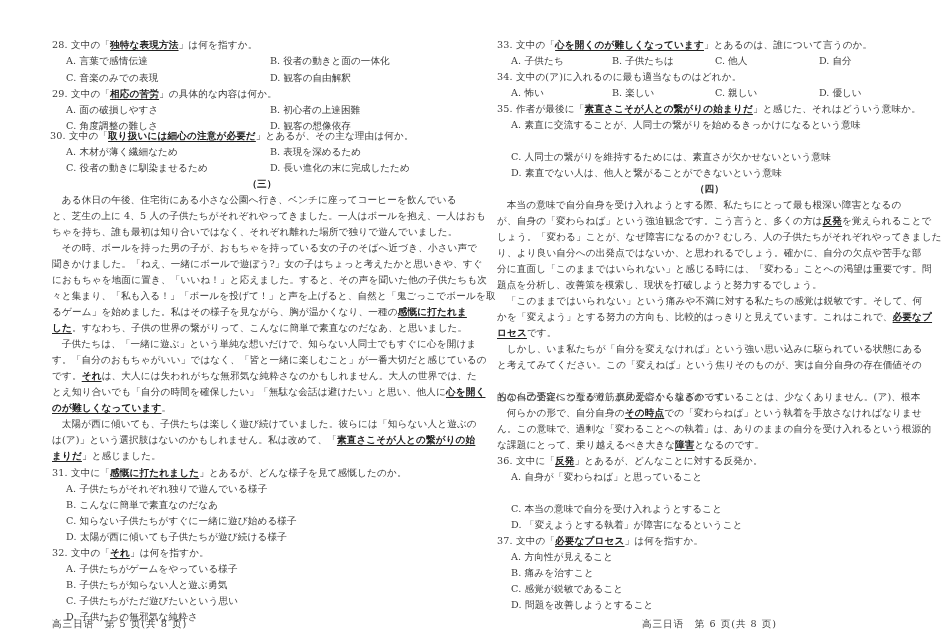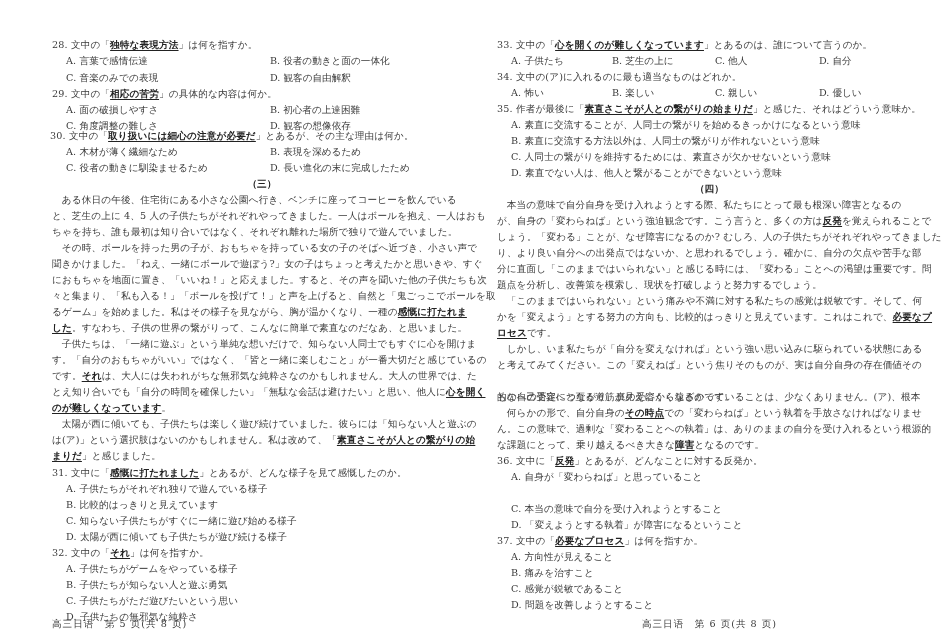--- a/index.html
+++ b/index.html
@@ -61,47 +61,46 @@
     <div class="line" style="top:369px"><span>です。</span><span class="b">それ</span><span>は、大人には失われがちな無邪気な純粋さなのかもしれません。大人の世界では、た</span></div>
     <div class="line" style="top:385px"><span>とえ知り合いでも「自分の時間を確保したい」「無駄な会話は避けたい」と思い、他人に</span><span class="b">心を開く</span></div>
     <div class="line" style="top:401px"><span class="b">のが難しくなっています</span><span>。</span></div>
     <div class="line" style="top:417px">　太陽が西に傾いても、子供たちは楽しく遊び続けていました。彼らには「知らない人と遊ぶの</div>
     <div class="line" style="top:433px"><span>は(ア)」という選択肢はないのかもしれません。私は改めて、「</span><span class="b">素直さこそが人との繋がりの始</span></div>
     <div class="line" style="top:449px"><span class="b">まりだ</span><span>」と感じました。</span></div>
   </div>
 
   <div class="line" style="top:466px"><span>31. 文中に「</span><span class="b">感慨に打たれました</span><span>」とあるが、どんな様子を見て感慨したのか。</span></div>
   <div class="line opt" style="top:482px">A. 子供たちがそれぞれ独りで遊んでいる様子</div>
-  <div class="line opt" style="top:498px">B. 比較的はっきりと見えています</div>
+  <div class="line opt" style="top:498px">B. こんなに簡単で素直なのだなあ</div>
   <div class="line opt" style="top:530px">D. 太陽が西に傾いても子供たちが遊び続ける様子</div>
   <div class="line opt" style="top:514px">C. 知らない子供たちがすぐに一緒に遊び始める様子</div>
 
   <div class="line" style="top:546px"><span>32. 文中の「</span><span class="b">それ</span><span>」は何を指すか。</span></div>
   <div class="line opt" style="top:562px">A. 子供たちがゲームをやっている様子</div>
   <div class="line opt" style="top:578px">B. 子供たちが知らない人と遊ぶ勇気</div>
   <div class="line opt" style="top:594px">C. 子供たちがただ遊びたいという思い</div>
   <div class="line opt" style="top:610px">D. 子供たちの無邪気な純粋さ</div>
 </div>
 
 <div class="page right">
   <div class="line" style="top:38px"><span>33. 文中の「</span><span class="b">心を開くのが難しくなっています</span><span>」とあるのは、誰について言うのか。</span></div>
   <div class="line opt" style="top:54px">A. 子供たち</div>
-  <div class="opt2" style="top:54px;left:115px">B. 芝生の上に</div>
+  <div class="opt2" style="top:54px;left:115px">B. 子供たちは</div>
   <div class="opt2" style="top:54px;left:218px">C. 他人</div>
   <div class="opt2" style="top:54px;left:322px">D. 自分</div>
 
   <div class="line" style="top:70px">34. 文中の(ア)に入れるのに最も適当なものはどれか。</div>
   <div class="line opt" style="top:86px">A. 怖い</div>
   <div class="opt2" style="top:86px;left:115px">B. 楽しい</div>
   <div class="opt2" style="top:86px;left:218px">C. 親しい</div>
   <div class="opt2" style="top:86px;left:322px">D. 優しい</div>
 
   <div class="line" style="top:102px"><span>35. 作者が最後に「</span><span class="b">素直さこそが人との繋がりの始まりだ</span><span>」と感じた、それはどういう意味か。</span></div>
   <div class="line opt" style="top:118px">A. 素直に交流することが、人同士の繋がりを始めるきっかけになるという意味</div>
-  <div class="line opt" style="top:134px">B. 素直に交流する方法以外は、人同士の繋がりが作れないという意味</div>
   <div class="line opt" style="top:150px">C. 人同士の繋がりを維持するためには、素直さが欠かせないという意味</div>
   <div class="line opt" style="top:166px">D. 素直でない人は、他人と繋がることができないという意味</div>
 
   <div class="line center section" style="top:182px">（四）</div>
 
   <div>
     <div class="line" style="top:198px">　本当の意味で自分自身を受け入れようとする際、私たちにとって最も根深い障害となるの</div>
     <div class="line" style="top:214px"><span>が、自身の「変わらねば」という強迫観念です。こう言うと、多くの方は</span><span class="b">反発</span><span>を覚えられることで</span></div>
     <div class="line" style="top:230px">しょう。「変わる」ことが、なぜ障害になるのか? むしろ、人の子供たちがそれぞれやってきました</div>
     <div class="line" style="top:246px">り、より良い自分への出発点ではないか、と思われるでしょう。確かに、自分の欠点や苦手な部</div>

